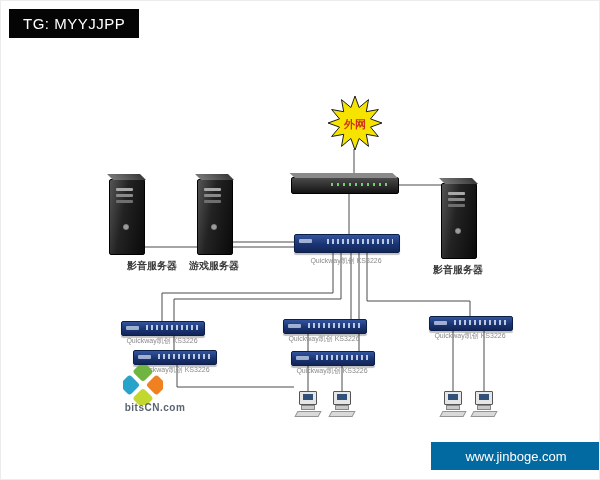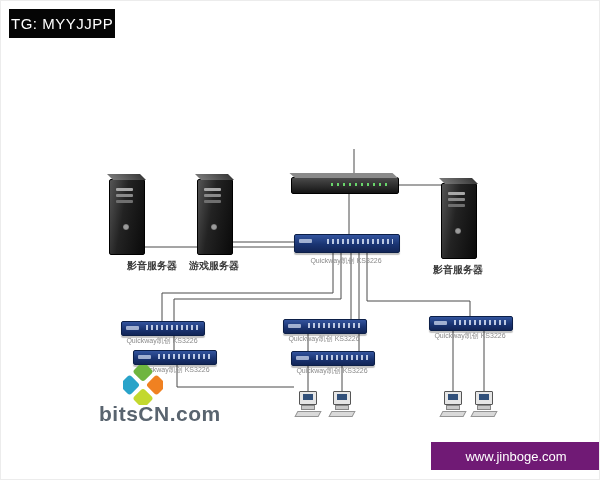--- a/index.html
+++ b/index.html
@@ -6,24 +6,24 @@
   .page {
     position:relative; width:600px; height:480px; background:#fff;
     border:1px solid #ececec; box-sizing:border-box; overflow:hidden;
     font-family:"Liberation Sans", sans-serif;
   }
   .abs { position:absolute; }
 
   
   .tg-banner {
     left:8px; top:8px; background:#050505; color:#fff;
-    padding:6px 2px; font-size:15px; letter-spacing:0.5px;
+    padding:6px 14px; font-size:15px; letter-spacing:0.5px;
   }
   .site-banner {
-    left:430px; top:441px; width:170px; height:28px; background:#701a75;
+    left:430px; top:441px; width:170px; height:28px; background:#0369a1;
     color:#fff; font-size:13px; display:flex; align-items:center; justify-content:center;
   }
 
   .diagram-title {
     left:225px; top:56px; width:180px; text-align:center;
     font-size:15px; font-weight:bold; color:#1c1c1c; letter-spacing:3px;
   }
 
   
   .burst { left:326px; top:94px; width:56px; height:56px; }
@@ -104,21 +104,21 @@
   .pc { width:28px; height:26px; }
   .pc .mon { width:16px; height:12px; border:1px solid #555; background:#e6e6e6; margin:0 auto; border-radius:1px; }
   .pc .scr { width:10px; height:6px; background:#31507a; margin:2px auto 0; }
   .pc .base { width:12px; height:3px; background:#c9c9c9; border:1px solid #888; margin:0 auto; }
   .pc .kb { width:22px; height:4px; background:#d9d9d9; border:1px solid #949494; margin:1px auto 0; transform:skewX(-28deg); }
 
   
   .logo { left:122px; top:364px; width:40px; height:40px; }
   .watermark-text {
     left:98px; top:401px; width:112px; text-align:center;
-    font-size:21px; font-weight:bold; color:#59646f; letter-spacing:0.5px;
+    font-size:10px; font-weight:bold; color:#59646f; letter-spacing:0.5px;
   }
 </style>
 </head>
 <body>
 
 <div class="page">
 
   <svg class="abs lines" width="600" height="480" viewBox="0 0 600 480">
     <g fill="none" stroke="#4a4a4a" stroke-width="1">
       <polyline points="353,148 353,176"></polyline>
@@ -137,20 +137,26 @@
       <polyline points="483,328 483,390"></polyline>
       <polyline points="176,362 176,386 293,386"></polyline>
     </g>
   </svg>
 
   <div class="abs tg-banner">
     <span>TG: MYYJJPP</span>
   </div>
 
 
+  <div class="abs burst">
+    <svg width="56" height="56" viewBox="0 0 56 56">
+      <polygon points="28,1 32.1,12.5 41.5,4.6 39.3,16.7 51.4,14.5 43.5,23.9 55,28 43.5,32.1 51.4,41.5 39.3,39.3 41.5,51.4 32.1,43.5 28,55 23.9,43.5 14.5,51.4 16.7,39.3 4.6,41.5 12.5,32.1 1,28 12.5,23.9 4.6,14.5 16.7,16.7 14.5,4.6 23.9,12.5" fill="#f6e400" stroke="#1c1c1c" stroke-width="1"></polygon>
+    </svg>
+    <span class="burst-label">外网</span>
+  </div>
 
   <div class="abs router">
     <div class="leds"></div>
   </div>
 
   <div class="abs tower" style="left:108px; top:178px;">
     <i class="bay"></i>
     <i class="btn"></i>
   </div>
   <div class="abs device-label" style="left:106px; top:258px;text-align:right;">影音服务器</div>

